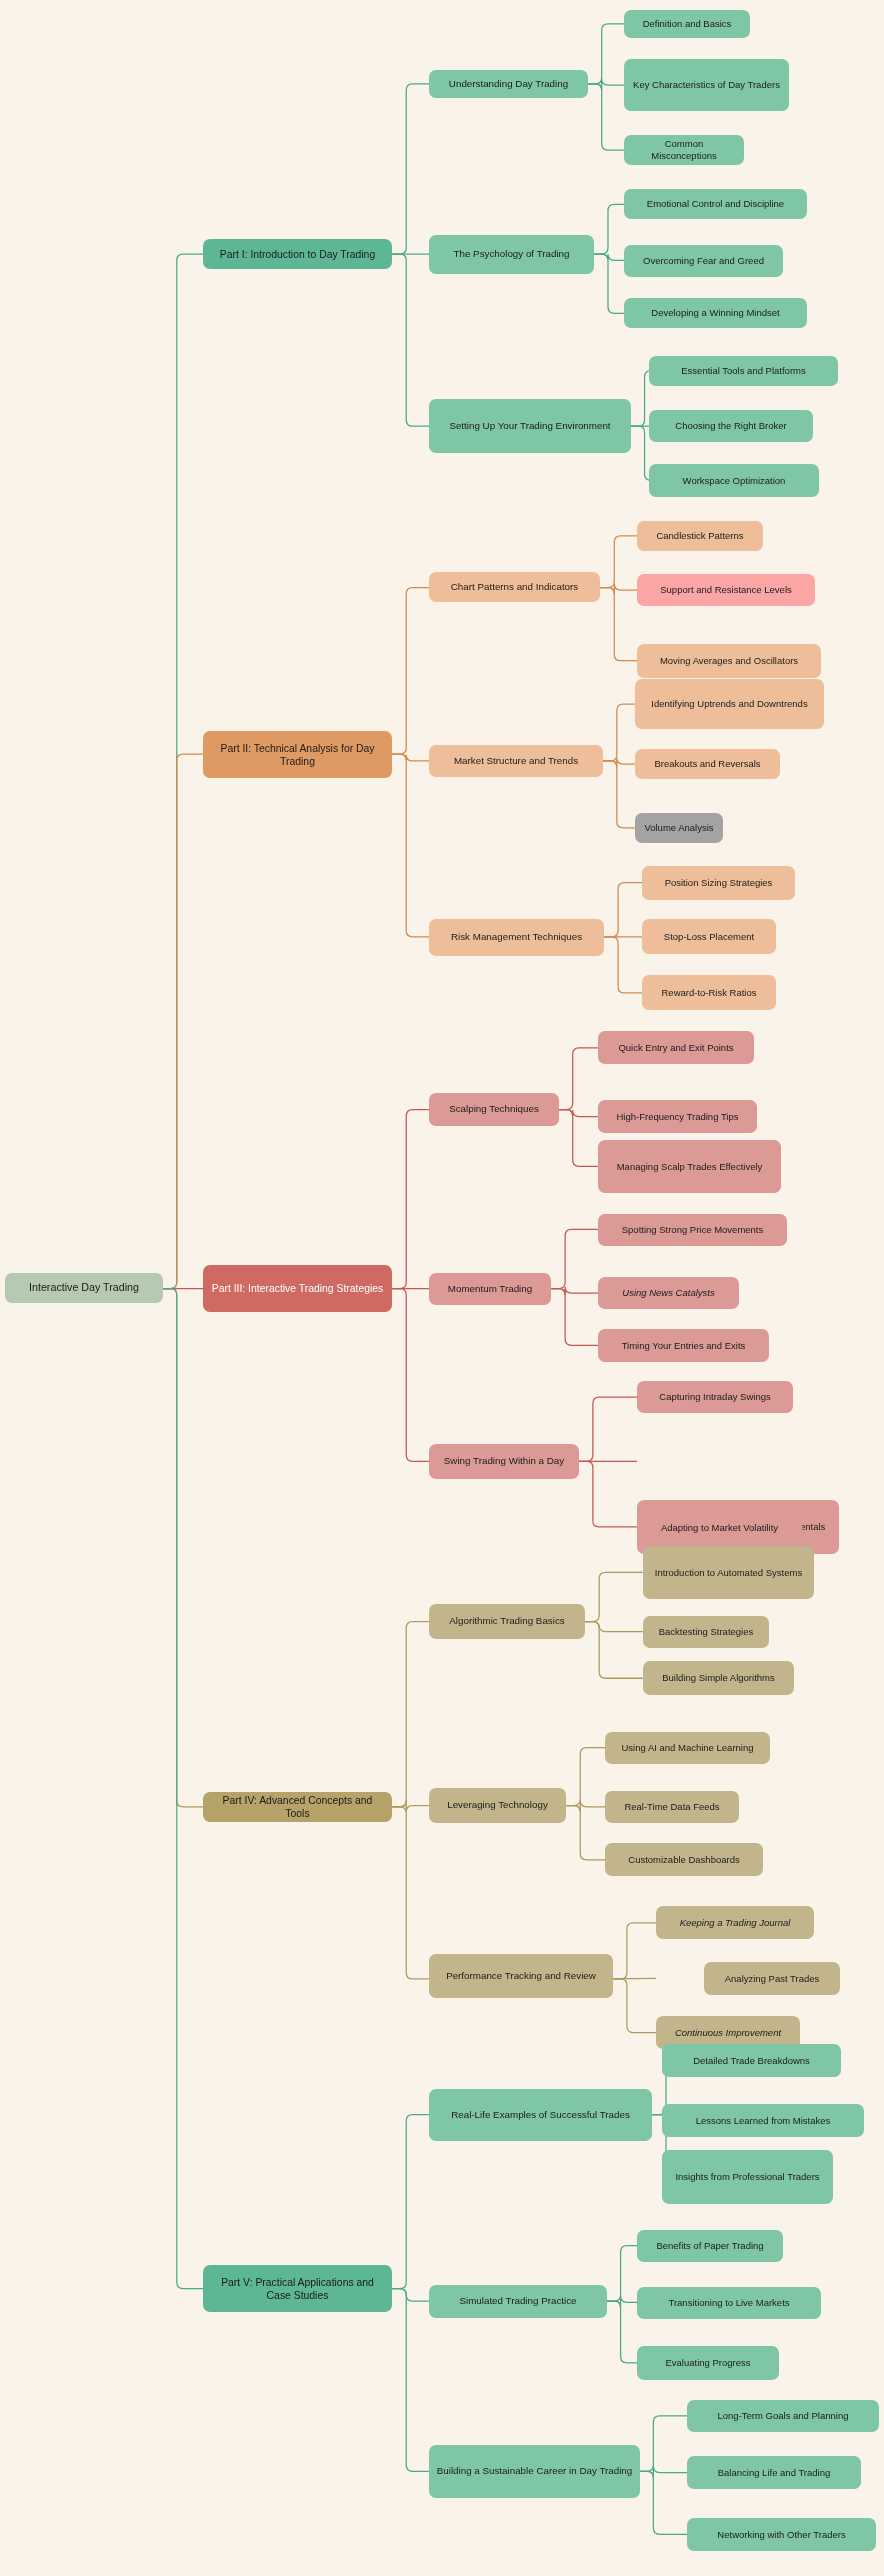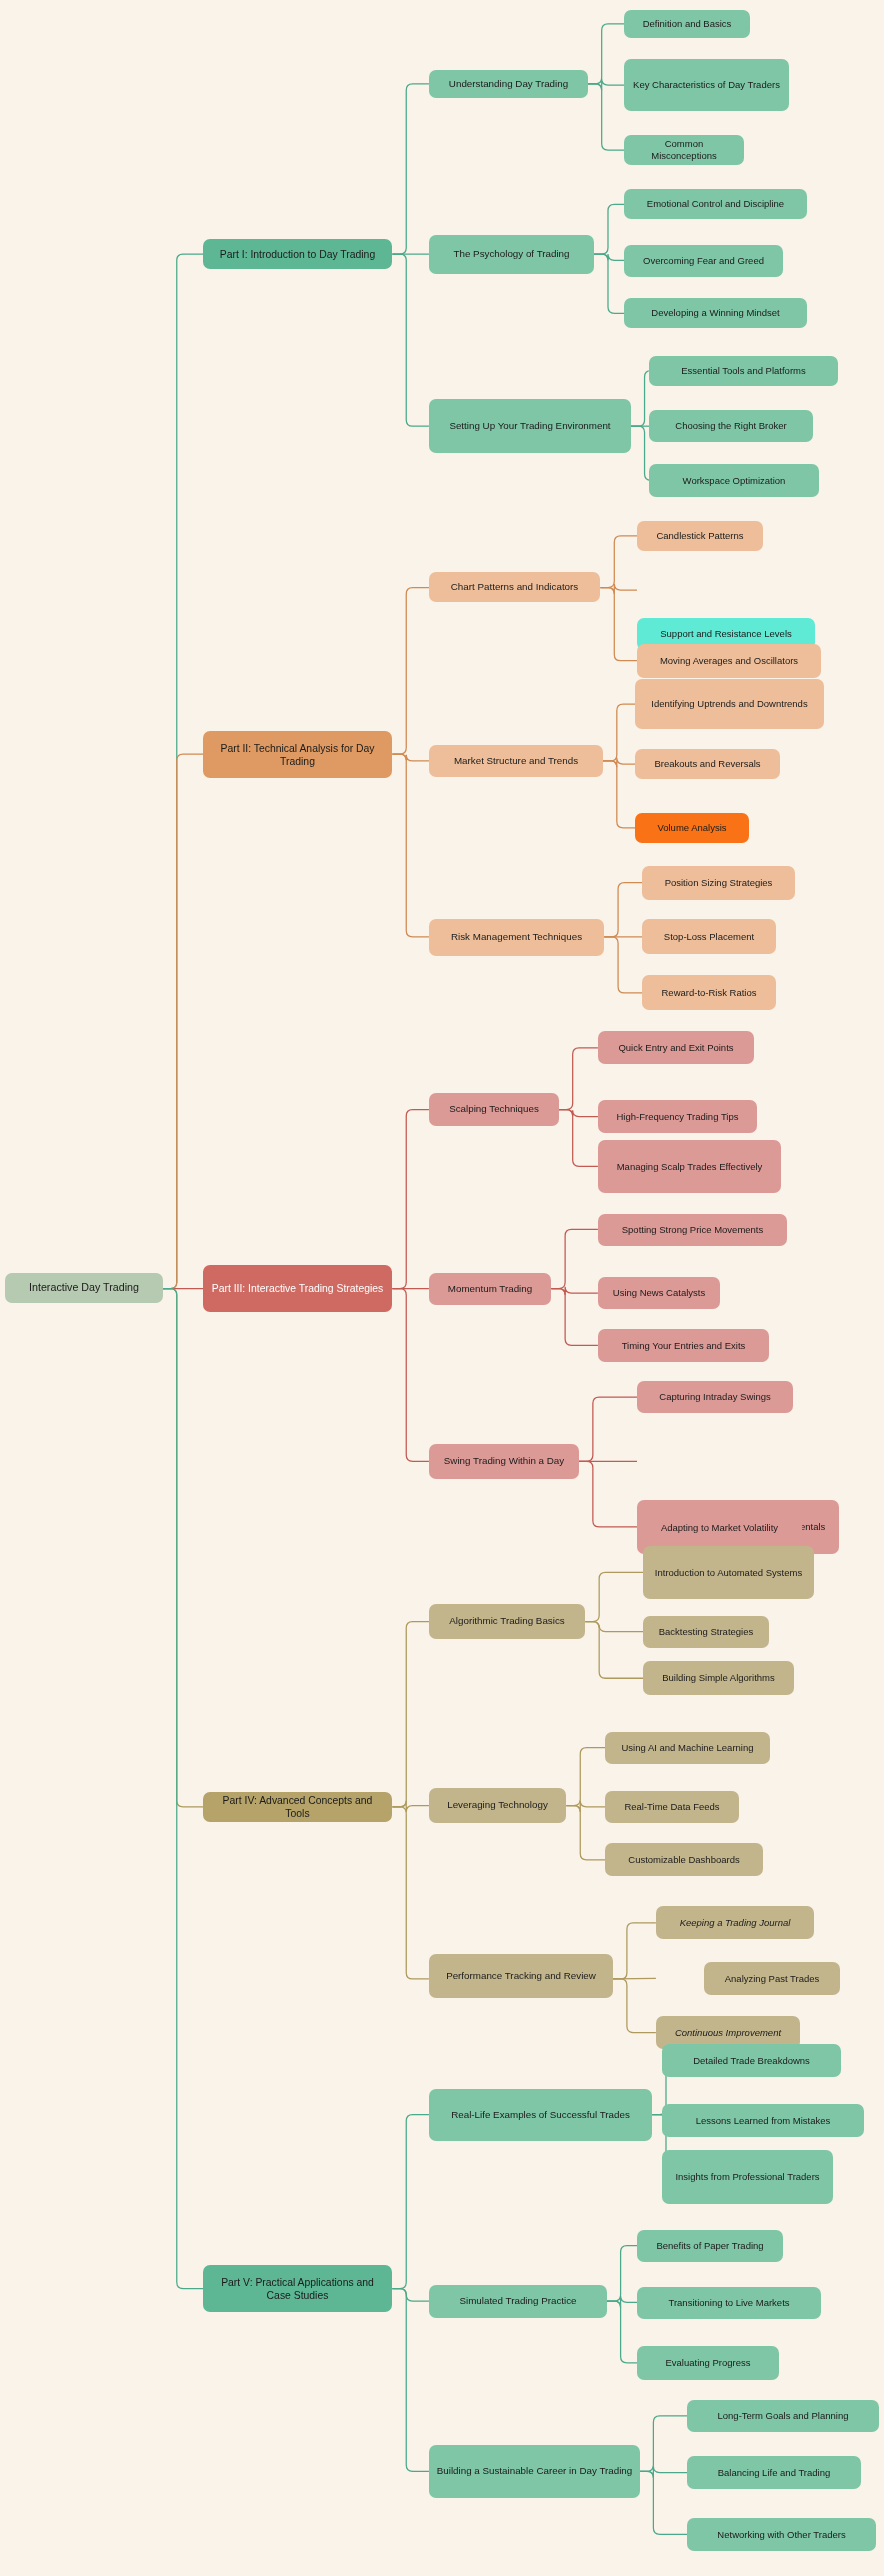--- a/index.html
+++ b/index.html
@@ -109,38 +109,38 @@
       <div class="node lvl3" style="left: 624px; top: 189px; width: 183px; height: 30px; background: rgb(127, 198, 166);"><span>Emotional Control and Discipline</span></div>
       <div class="node lvl3" style="left: 624px; top: 245px; width: 159px; height: 31.5px; background: rgb(127, 198, 166);"><span>Overcoming Fear and Greed</span></div>
       <div class="node lvl3" style="left: 624px; top: 298px; width: 183px; height: 30px; background: rgb(127, 198, 166);"><span>Developing a Winning Mindset</span></div>
       <div class="node lvl2" style="left: 429px; top: 399px; width: 202px; height: 54px; background: rgb(127, 198, 166);"><span>Setting Up Your Trading Environment</span></div>
       <div class="node lvl3" style="left: 649px; top: 356px; width: 189px; height: 30px; background: rgb(127, 198, 166);"><span>Essential Tools and Platforms</span></div>
       <div class="node lvl3" style="left: 649px; top: 410px; width: 164px; height: 31.5px; background: rgb(127, 198, 166);"><span>Choosing the Right Broker</span></div>
       <div class="node lvl3" style="left: 649px; top: 464px; width: 170px; height: 33px; background: rgb(127, 198, 166);"><span>Workspace Optimization</span></div>
       <div class="node lvl1" style="left: 203px; top: 731px; width: 189px; height: 47px; background: rgb(222, 154, 98);"><span>Part II: Technical Analysis for Day Trading</span></div>
       <div class="node lvl2" style="left: 429px; top: 572px; width: 171px; height: 30px; background: rgb(237, 190, 153);"><span>Chart Patterns and Indicators</span></div>
       <div class="node lvl3" style="left: 637px; top: 521px; width: 126px; height: 30px; background: rgb(237, 190, 153);"><span>Candlestick Patterns</span></div>
-      <div class="node lvl3" style="left: 637px; top: 574px; width: 178px; height: 31.5px; background: #5eead4; margin-top: 44px;"><span>Support and Resistance Levels</span></div>
+      <div class="node lvl3" style="left: 637px; top: 574px; width: 178px; height: 31.5px; background: #fca5a5;"><span>Support and Resistance Levels</span></div>
       <div class="node lvl3" style="left: 637px; top: 644px; width: 184px; height: 34px; background: rgb(237, 190, 153);"><span>Moving Averages and Oscillators</span></div>
       <div class="node lvl2" style="left: 429px; top: 745px; width: 174px; height: 31.5px; background: rgb(237, 190, 153);"><span>Market Structure and Trends</span></div>
       <div class="node lvl3" style="left: 635px; top: 679px; width: 189px; height: 50px; background: rgb(237, 190, 153);"><span>Identifying Uptrends and Downtrends</span></div>
       <div class="node lvl3" style="left: 635px; top: 749px; width: 145px; height: 30px; background: rgb(237, 190, 153);"><span>Breakouts and Reversals</span></div>
-      <div class="node lvl3" style="left: 635px; top: 813px; width: 114px; height: 30px; background: #f97316;"><span>Volume Analysis</span></div>
+      <div class="node lvl3" style="left: 635px; top: 813px; width: 88px; height: 30px; background: #a3a3a3;"><span>Volume Analysis</span></div>
       <div class="node lvl2" style="left: 429px; top: 919px; width: 175px; height: 37px; background: rgb(237, 190, 153);"><span>Risk Management Techniques</span></div>
       <div class="node lvl3" style="left: 642px; top: 866px; width: 153px; height: 34px; background: rgb(237, 190, 153);"><span>Position Sizing Strategies</span></div>
       <div class="node lvl3" style="left: 642px; top: 919px; width: 134px; height: 35px; background: rgb(237, 190, 153);"><span>Stop-Loss Placement</span></div>
       <div class="node lvl3" style="left: 642px; top: 975px; width: 134px; height: 35px; background: rgb(237, 190, 153);"><span>Reward-to-Risk Ratios</span></div>
       <div class="node lvl1 white-text" style="left: 203px; top: 1265px; width: 189px; height: 47px; background: rgb(206, 106, 98);"><span>Part III: Interactive Trading Strategies</span></div>
       <div class="node lvl2" style="left: 429px; top: 1093px; width: 130px; height: 33px; background: rgb(220, 154, 150);"><span>Scalping Techniques</span></div>
       <div class="node lvl3" style="left: 598px; top: 1031px; width: 156px; height: 33px; background: rgb(220, 154, 150);"><span>Quick Entry and Exit Points</span></div>
       <div class="node lvl3" style="left: 598px; top: 1100px; width: 159px; height: 33px; background: rgb(220, 154, 150);"><span>High-Frequency Trading Tips</span></div>
       <div class="node lvl3" style="left: 598px; top: 1140px; width: 183px; height: 53px; background: rgb(220, 154, 150);"><span>Managing Scalp Trades Effectively</span></div>
       <div class="node lvl2" style="left: 429px; top: 1273px; width: 122px; height: 31.5px; background: rgb(220, 154, 150);"><span>Momentum Trading</span></div>
       <div class="node lvl3" style="left: 598px; top: 1214px; width: 189px; height: 31.5px; background: rgb(220, 154, 150);"><span>Spotting Strong Price Movements</span></div>
-      <div class="node lvl3" style="left: 598px; top: 1277px; width: 122px; height: 31.5px; background: rgb(220, 154, 150);"><span>Using News Catalysts</span></div>
+      <div class="node lvl3" style="left: 598px; top: 1277px; width: 141px; height: 31.5px; background: rgb(220, 154, 150); font-style: italic;"><span>Using News Catalysts</span></div>
       <div class="node lvl3" style="left: 598px; top: 1329px; width: 171px; height: 33px; background: rgb(220, 154, 150);"><span>Timing Your Entries and Exits</span></div>
       <div class="node lvl2" style="left: 429px; top: 1444px; width: 150px; height: 35px; background: rgb(220, 154, 150);"><span>Swing Trading Within a Day</span></div>
       <div class="node lvl3" style="left: 637px; top: 1381px; width: 156px; height: 31.5px; background: rgb(220, 154, 150);"><span>Capturing Intraday Swings</span></div>
       <div class="node lvl3" style="left: 637px; top: 1500px; width: 202px; height: 54px; background: rgb(220, 154, 150);"><span>Combining Technicals with Fundamentals</span></div>
       <div class="node lvl3" style="left: 637px; top: 1511px; width: 165px; height: 33px; background: rgb(220, 154, 150);"><span>Adapting to Market Volatility</span></div>
       <div class="node lvl1" style="left: 203px; top: 1792px; width: 189px; height: 30px; background: rgb(181, 163, 105);"><span>Part IV: Advanced Concepts and Tools</span></div>
       <div class="node lvl2" style="left: 429px; top: 1604px; width: 156px; height: 35px; background: rgb(194, 181, 140);"><span>Algorithmic Trading Basics</span></div>
       <div class="node lvl3" style="left: 643px; top: 1546px; width: 171px; height: 53px; background: rgb(194, 181, 140);"><span>Introduction to Automated Systems</span></div>
       <div class="node lvl3" style="left: 643px; top: 1616px; width: 126px; height: 31.5px; background: rgb(194, 181, 140);"><span>Backtesting Strategies</span></div>
       <div class="node lvl3" style="left: 643px; top: 1661px; width: 151px; height: 34px; background: rgb(194, 181, 140);"><span>Building Simple Algorithms</span></div>

